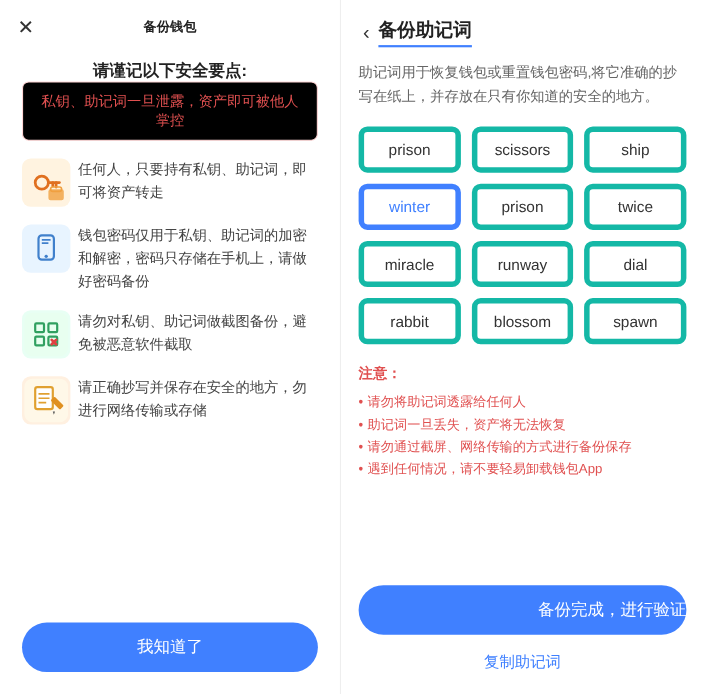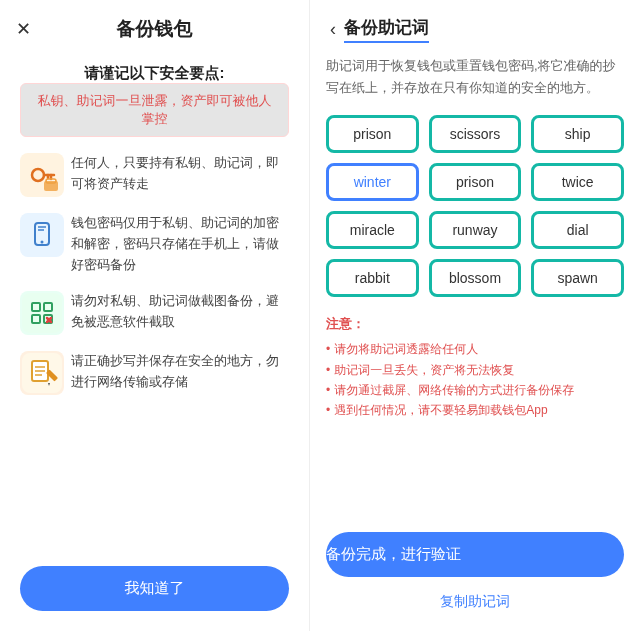--- a/index.html
+++ b/index.html
@@ -38,39 +38,39 @@
     }
     .left-header .close-btn {
       position: absolute;
       left: 16px;
       font-size: 18px;
       color: #333;
       cursor: pointer;
       line-height: 1;
     }
     .left-header .title {
-      font-size: 19px;
+      font-size: 12px;
       font-weight: 600;
       color: #222;
     }
 
     .left-content {
       padding: 10px 20px 0;
       flex: 1;
       overflow-y: auto;
     }
     .left-subtitle {
       font-size: 15px;
       font-weight: 600;
       color: #222;
       text-align: center;
       margin-bottom: 0;
     }
     .warning-box {
-      background: #e5e5e5;
+      background: #000000;
       border-radius: 6px;
       padding: 8px 12px;
       margin-bottom: 16px;
       border: 1px solid #ffd6d6;
     }
     .warning-text {
       color: #e05050;
       font-size: 13px;
       text-align: center;
     }
@@ -167,21 +167,21 @@
       margin-bottom: 16px;
     }
 
     .word-grid {
       display: grid;
       grid-template-columns: repeat(3, 1fr);
       gap: 10px;
       margin-bottom: 18px;
     }
     .word-chip {
-      border: 3px solid #14b8a6;
+      border: 5px solid #14b8a6;
       border-radius: 8px;
       padding: 8px 4px;
       text-align: center;
       font-size: 14px;
       color: #333;
       background: #fff;
     }
     .word-chip.highlighted {
       border-color: #4080ff;
       color: #4080ff;
@@ -215,21 +215,21 @@
     .btn-verify {
       width: 100%;
       background: #4080ff;
       color: #fff;
       border: none;
       border-radius: 24px;
       padding: 13px 0;
       font-size: 15px;
       font-weight: 500;
       cursor: pointer;
-      text-align: left;
+      text-align: right;
       margin-bottom: 12px;
     }
     .btn-copy {
       width: 100%;
       background: transparent;
       color: #4080ff;
       border: none;
       font-size: 14px;
       cursor: pointer;
       text-align: center;

